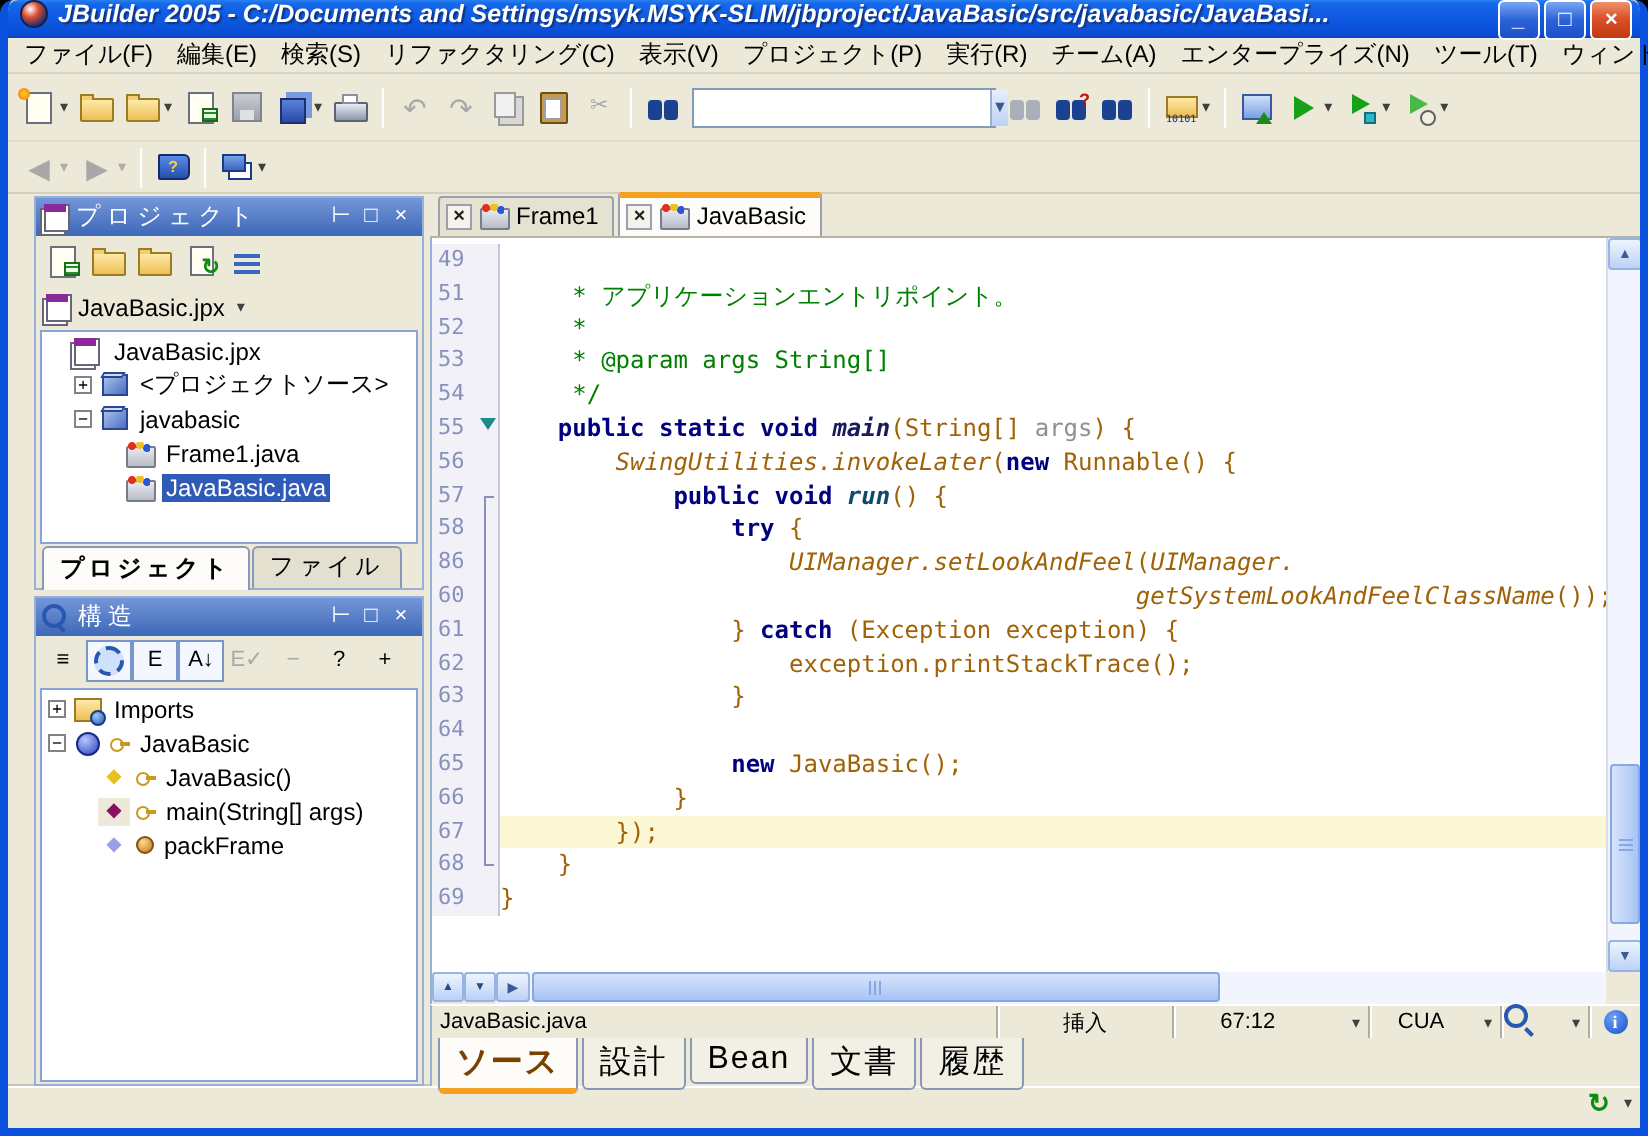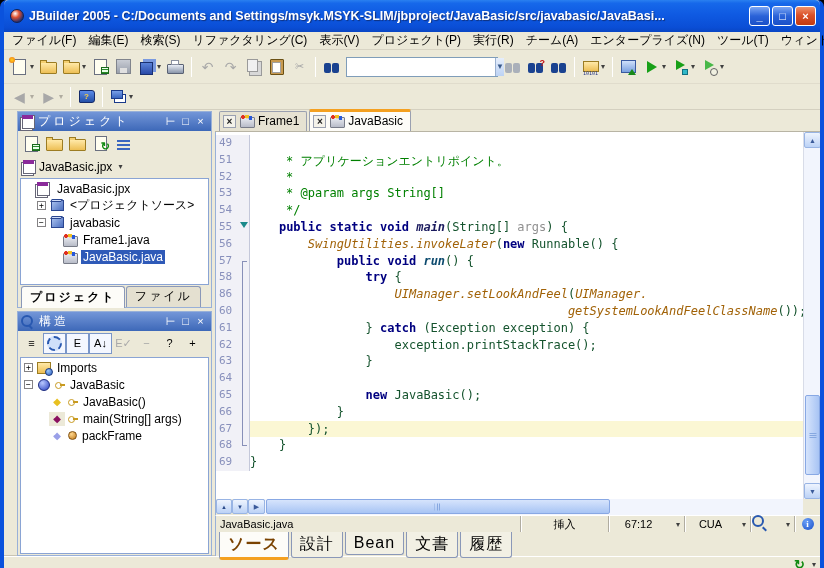--- a/index.html
+++ b/index.html
@@ -4,23 +4,23 @@
 <style>
   * { box-sizing: border-box; margin: 0; padding: 0; }
   html,body { width:824px; height:568px; overflow:hidden; }
   body { font-family:"Liberation Sans", sans-serif; font-size:12px; background:#000; }
 
   .window { position:relative; width:824px; height:568px;
     border-left:4px solid #0a52dd; border-right:4px solid #0a52dd; border-bottom:4px solid #0a52dd;
     background:#ece9d8; border-radius:7px 7px 0 0; }
 
   
-  .titlebar { height:32px; display:flex; align-items:center; padding:0 4px 0 6px;
+  .titlebar { height:19px; display:flex; align-items:flex-start; padding:0 4px 0 6px;
     background:linear-gradient(180deg,#2a80f0 0%,#1668ea 10%,#0f5ae2 45%,#0a4ed6 85%,#0946c4 100%);
-    border-radius:5px 5px 0 0; }
+    border-radius:5px 5px 0 0;font-style:italic; }
   .title-icon { width:14px; height:14px; border-radius:50%;
     background:radial-gradient(circle at 35% 30%, #ffffff 0%, #e05030 35%, #24306e 75%);
     border:1px solid #142050; margin-right:5px; flex:none; }
   .title-text { color:#fff; font-weight:bold; font-size:12.5px; white-space:nowrap; overflow:hidden;
     text-shadow:1px 1px 1px #10307a; flex:1; }
   .winbtns { display:flex; gap:2px; }
   .winbtn { width:21px; height:20px; border-radius:3px; border:1px solid #fff;
     background:linear-gradient(180deg,#7aa6f4,#2a62d8 50%,#1a50c8); color:#fff; font-size:11px;
     display:flex; align-items:center; justify-content:center; font-weight:bold; }
   .winbtn.close { background:linear-gradient(180deg,#f0926a,#da512a 45%,#c23a10); }
@@ -208,21 +208,21 @@
   .foldmark { position:absolute; left:0px; top:3px; width:0; height:0;
     border-left:4px solid transparent; border-right:4px solid transparent; border-top:6px solid #1a8a8a; }
   .cbody { flex:1; white-space:pre; padding-top:1px; }
   .crow.cur .cbody { background:#fbf7d4; }
   .kw { color:#000080; font-weight:bold; }
   .cm { color:#008000; }
   .it { color:#a16207; font-style:italic; }
   .itd { color:#1a1a5e; font-style:italic; font-weight:bold; }
   .itg { color:#0c4a6e; font-style:italic; font-weight:bold; }
   .gr { color:#909090; }
-  .pl { color:#14532d; }
+  .pl { color:#a16207; }
   .scope { position:absolute; width:5px; border:1px solid #8890b8; border-right:none; }
 
   
   .vsb { position:absolute; right:0; top:0; bottom:0; width:17px; background:#f2f5fd; border-left:1px solid #d8dce8; }
   .sbtn { position:absolute; left:0; width:17px; height:16px; border:1px solid #98b4e4; border-radius:2px;
     background:linear-gradient(180deg,#eef4fe,#bcd2f6); display:flex; align-items:center; justify-content:center;
     font-size:7px; color:#3a5a9a; }
   .vsb .up { top:0; }
   .vsb .down { bottom:0; }
   .vthumb { position:absolute; left:1px; width:15px; top:263px; height:80px; border:1px solid #88a8e4;
@@ -245,21 +245,21 @@
     border-radius:2px; background:linear-gradient(180deg,#d6e4fc,#a8c4f4); }
 
   .estatus { height:17px; display:flex; align-items:center; background:#ece9d8;
     border-top:1px solid #fff; border-left:1px solid #98b0d8; font-size:11px; }
   .ecell { height:100%; display:flex; align-items:center; border-left:1px solid #b0aca0;
     box-shadow:inset 1px 0 0 #fff; padding:0 4px; }
   .ecell.file { flex:1; border-left:none; box-shadow:none; padding-left:4px; }
   .ecell.center { justify-content:center; }
   .ecell .dd { margin-left:auto; }
   .w-insert { width:88px; }
-  .w-caret { width:76px; }
+  .w-caret { width:98px; }
   .w-keymap { width:66px; }
   .w-zoom { width:44px; }
   .w-info { width:26px; justify-content:center; }
 
   .vtabs { height:24px; display:flex; align-items:flex-start; background:#ece9d8; padding-left:3px; gap:2px;
     border-left:1px solid #98b0d8; }
   .vtab { border:1px solid #8a98b8; border-top:none; border-radius:0 0 3px 3px; background:#f2f0e4;
     padding:2px 8px 2px 8px; font-size:16px; letter-spacing:1px; }
   .vtab.active { background:#fdfcf8; color:#7a4200; font-weight:bold; border-bottom:3px solid #f4a020; }
 

